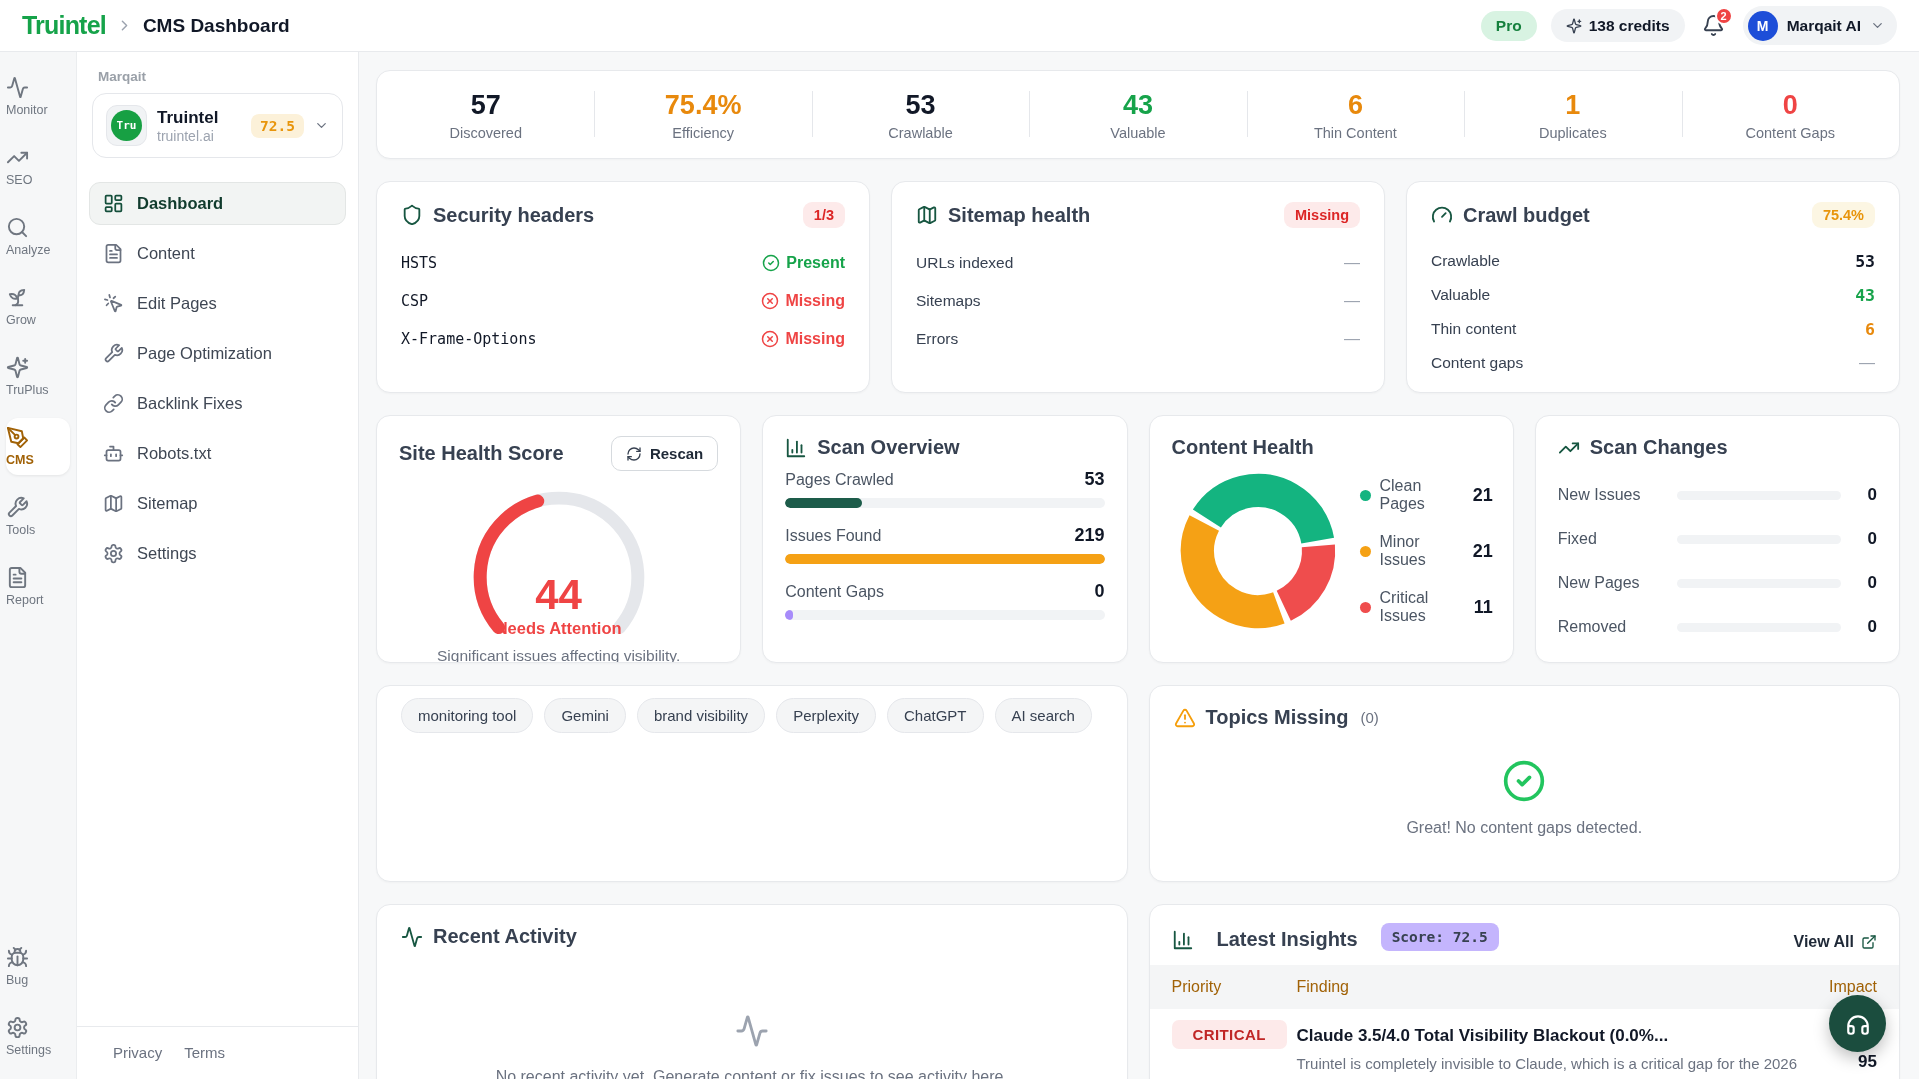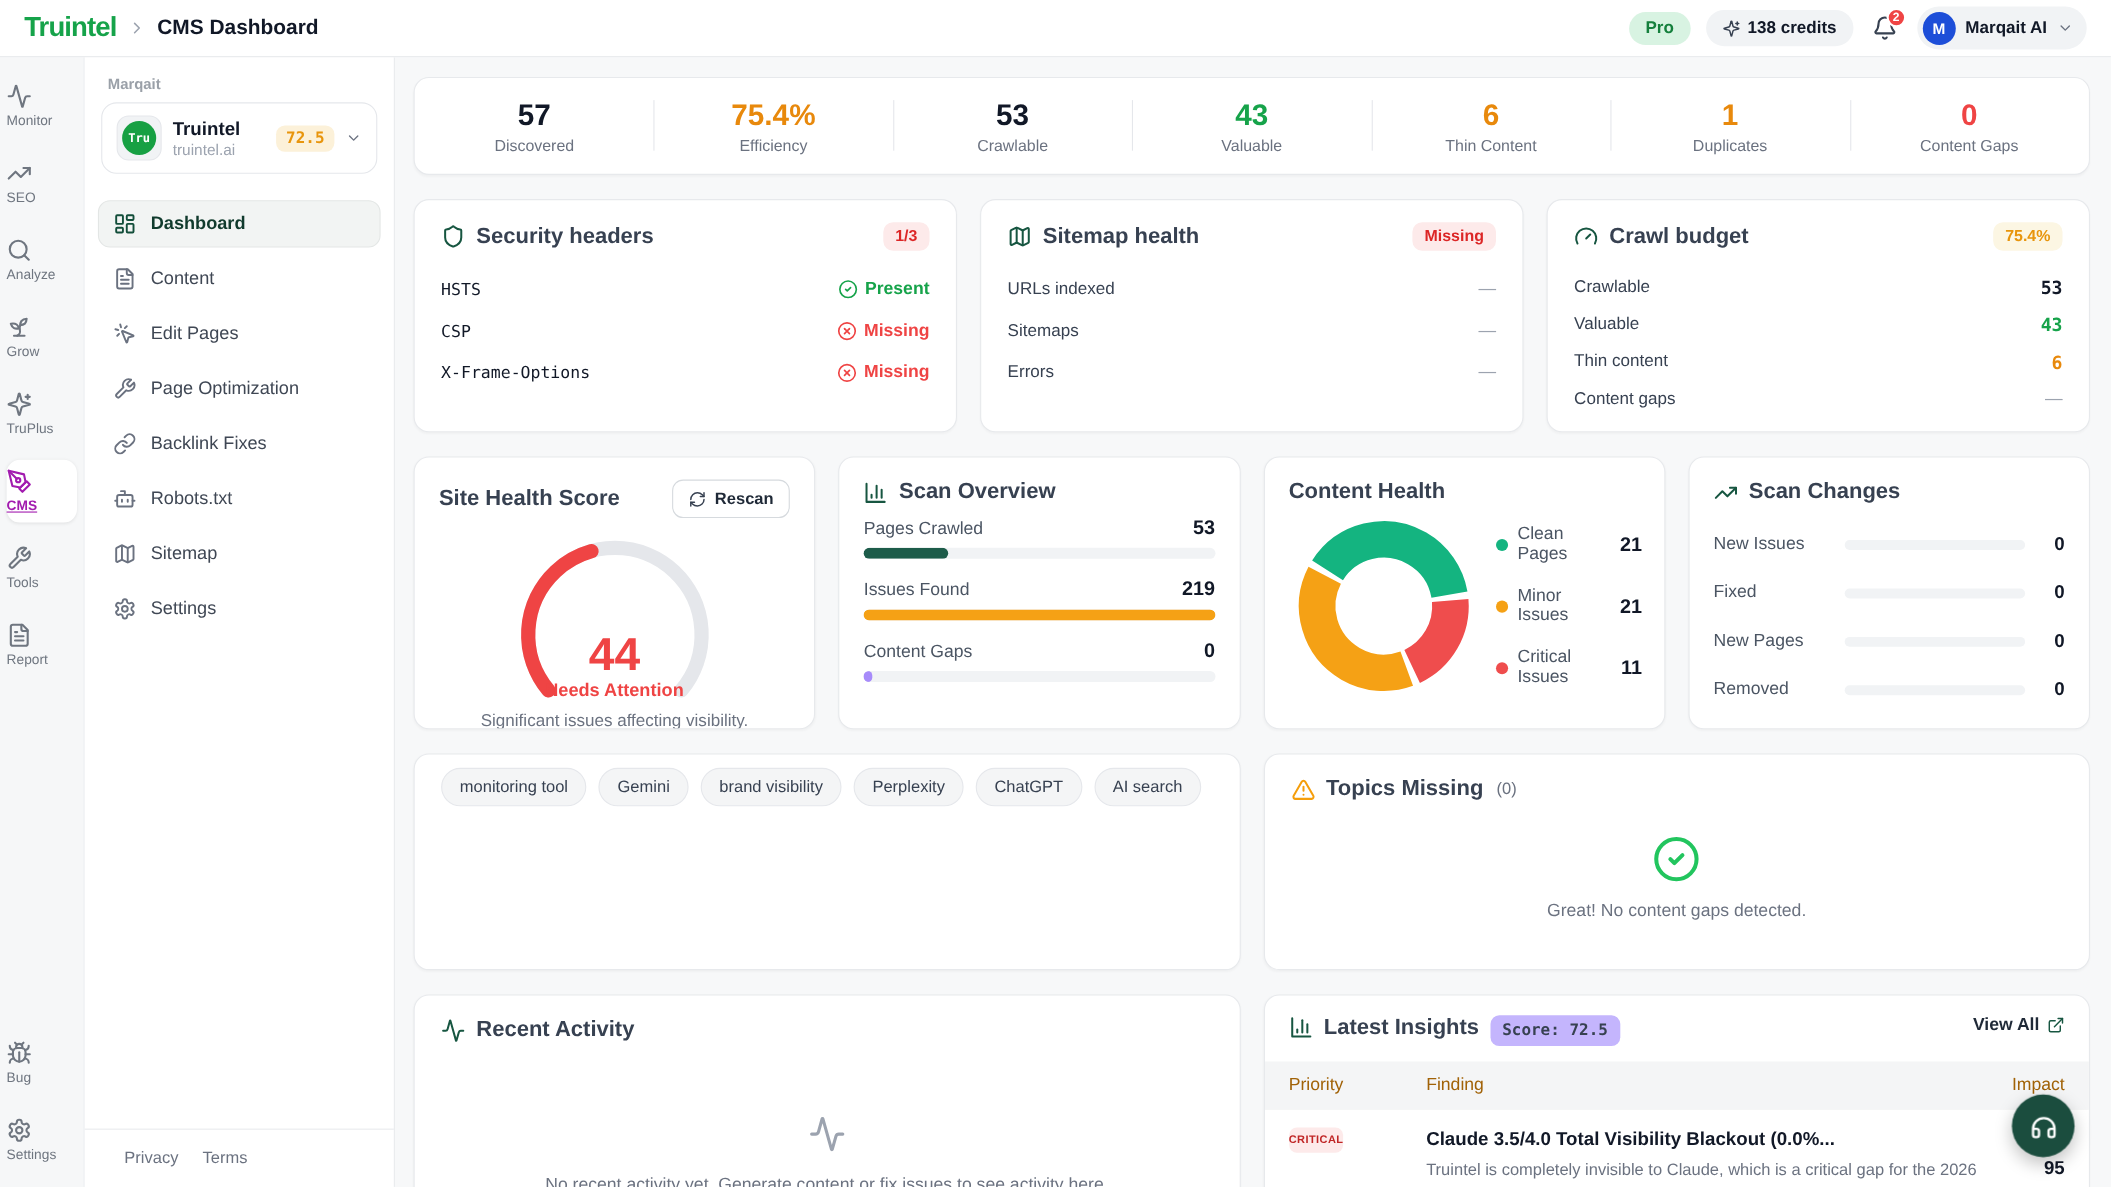--- a/index.html
+++ b/index.html
@@ -28,21 +28,21 @@
   .chev { width:15px; height:15px; color:#6b7280; }
 
   
   .shell { display:flex; height:1027px; }
 
   
   .rail { width:77px; background:#f6f7f8; border-right:1px solid #ebedef; display:flex; flex-direction:column; align-items:center; padding:16px 0 14px; }
   .rail-item { width:64px; display:flex; flex-direction:column; align-items:flex-start; gap:4px; padding:8px 0; margin-bottom:13px; color:#6f7680; cursor:pointer; border-radius:12px; }
   .rail-item .ic { width:23px; height:23px; }
   .rail-item span { font-size:12.5px; }
-  .rail-item.active { background:#fff; color:#a21caf; box-shadow:0 1px 3px rgba(0,0,0,.08);text-decoration:underline; }
+  .rail-item.active { background:#fff; color:#a16207; box-shadow:0 1px 3px rgba(0,0,0,.08); }
   .rail-item.active span { font-weight:700; }
   .rail-spacer { flex:1; }
 
   
   .sidebar { width:282px; background:#fff; border-right:1px solid #e8eaed; display:flex; flex-direction:column; }
   .org-label { font-size:13.5px; font-weight:600; color:#9aa0a8; margin:17px 0 9px 21px; }
   .ws-card { margin:0 15px; border:1px solid #e5e7eb; border-radius:14px; padding:11px 13px; display:flex; align-items:center; gap:10px; cursor:pointer; background:#fff; }
   .ws-logo { width:41px; height:41px; border-radius:11px; background:#f1f3f5; border:1px solid #e5e7eb; display:flex; align-items:center; justify-content:center; }
   .ws-logo-inner { width:31px; height:31px; border-radius:50%; background:#17a043; color:#fff; font-size:11px; font-weight:800; display:flex; align-items:center; justify-content:center; font-family:"DejaVu Sans Mono", monospace; }
   .ws-meta { flex:1; min-width:0; }
@@ -139,29 +139,29 @@
   .tm-msg { font-size:16px; color:#6b7280; margin-top:12px; }
   .warn-icon { color:#f59e0b !important; }
 
   
   .grid2.bottom { margin-bottom:0; }
   .bottom .card { height:260px; }
   .ra-empty { text-align:center; padding-top:58px; }
   .ra-empty .ic { width:34px; height:34px; color:#9ca3af; }
   .ra-msg { font-size:16px; color:#6b7280; margin-top:16px; }
 
-  .ins-head { display:flex; align-items:flex-start; gap:10px; padding:18px 22px 14px; }
+  .ins-head { display:flex; align-items:flex-end; gap:23px; padding:18px 22px 14px; }
   .ins-head .ic { width:22px; height:22px; color:#175641; }
   .score-badge { background:#c4b5fd; color:#374151; font-size:14.5px; font-weight:600; padding:6px 11px; border-radius:8px; font-family:"DejaVu Sans Mono", monospace; }
   .view-all { margin-left:auto; display:flex; align-items:center; gap:7px; font-size:16px; font-weight:600; color:#1f2937; cursor:pointer; }
   .view-all .ic { width:16px; height:16px; }
   .ins-cols { display:flex; background:#f4f5f6; padding:13px 22px; font-size:16px; color:#a16207; }
   .col-priority { width:125px; } .col-finding { flex:1; } .col-impact { width:70px; text-align:right; }
   .ins-row { display:flex; padding:17px 22px 0; cursor:pointer; }
-  .crit-badge { background:#fdeaea; color:#c02626; font-size:10px; font-weight:800; letter-spacing:.4px; border-radius:7px; padding:6px 0; height:fit-content; margin-top:14px; }
+  .crit-badge { background:#fdeaea; color:#c02626; font-size:15px; font-weight:800; letter-spacing:.4px; border-radius:7px; padding:6px 21px; height:fit-content; margin-top:14px; }
   .ins-title { font-size:17px; font-weight:700; color:#111827; margin-bottom:7px; }
   .ins-desc { font-size:15px; color:#6b7280; line-height:1.45; }
   .ins-impact { font-size:17px; font-weight:600; color:#111827; text-align:right; padding-top:26px; }
 
   
   .fab { position:fixed; right:33px; bottom:27px; width:57px; height:57px; border-radius:50%; background:#1b4d3e; display:flex; align-items:center; justify-content:center; color:#fff; box-shadow:0 6px 16px rgba(0,0,0,.25); cursor:pointer; z-index:20; }
   .fab .ic { width:26px; height:26px; }
 </style>
 </head>
 <body>

